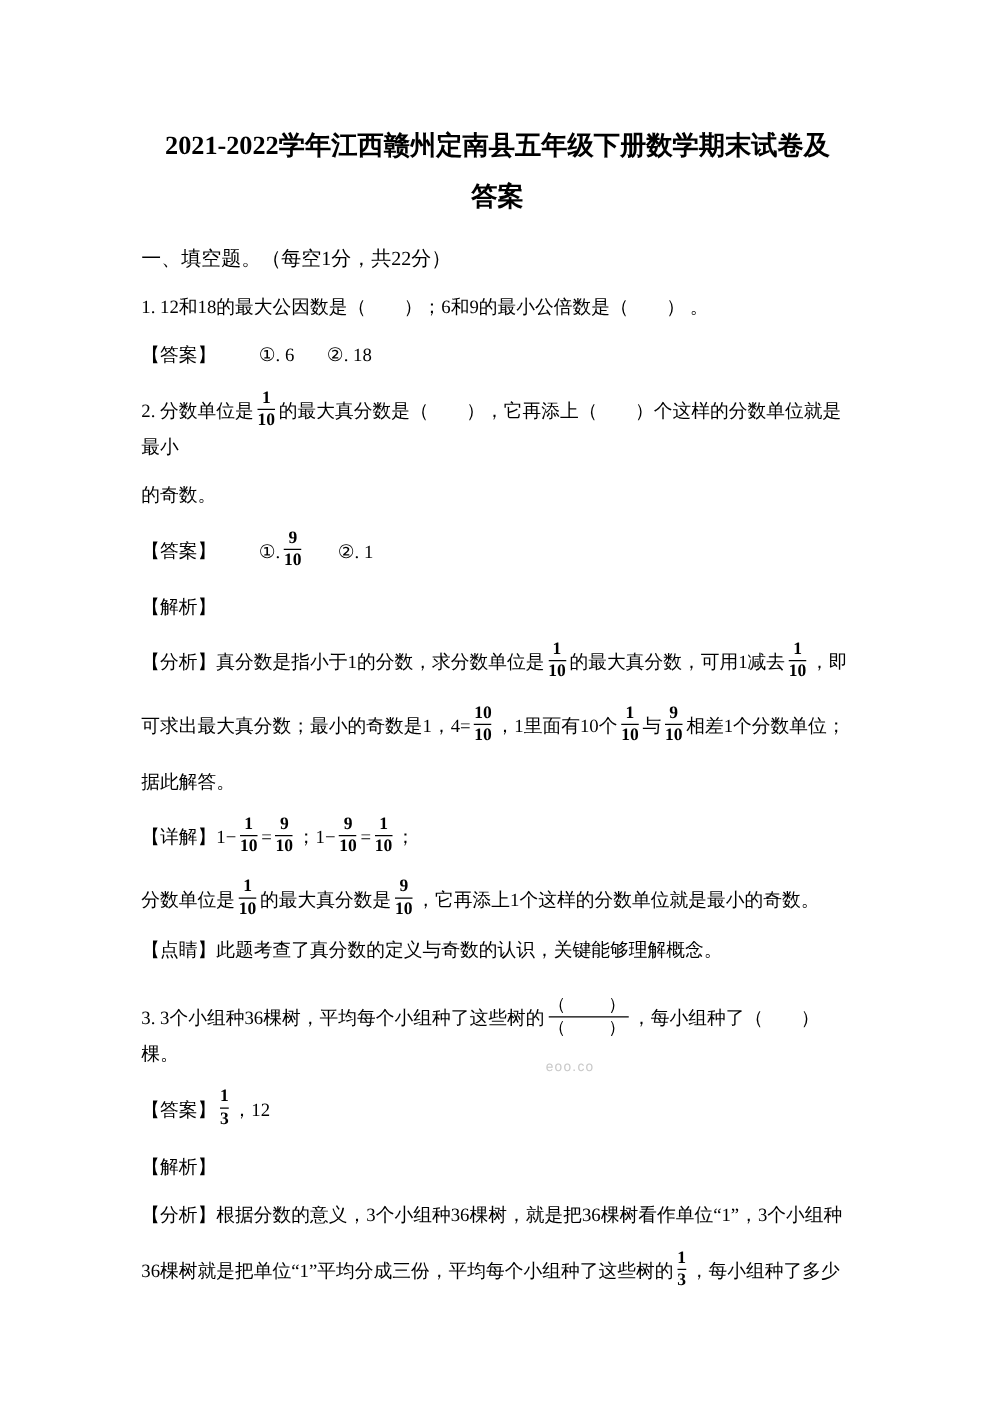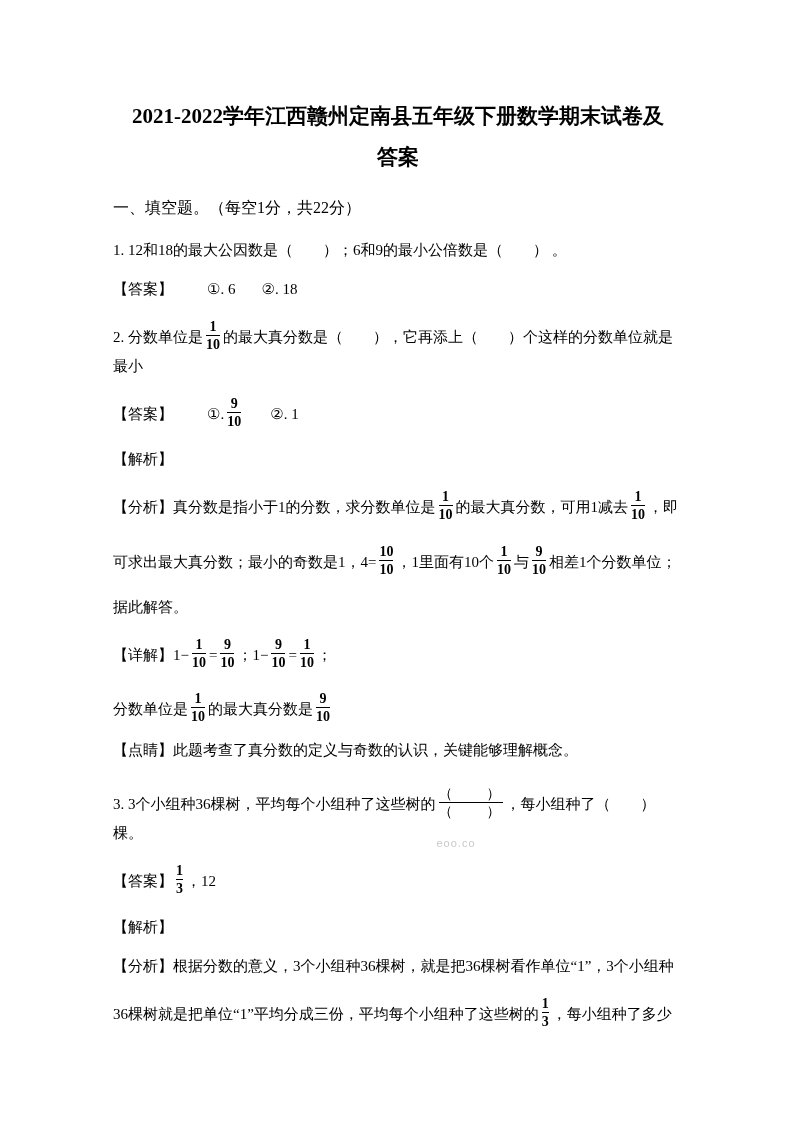--- a/index.html
+++ b/index.html
@@ -8,21 +8,21 @@
     padding:96px 68px 0 113px;
     background:#fff;color:#000;
     font-family:"Liberation Serif","DejaVu Serif",serif;
     font-size:15px;
     overflow:hidden;
   }
   .title{font-size:21px;font-weight:700;text-align:center;line-height:41px;margin:0;}
   .section{font-size:16px;font-weight:400;margin:19px 0 0 0;line-height:22px;}
   .ln{margin:16px 0 0 0;line-height:23px;}
   .mt-sm{margin-top:12px;}
-  .mt-md{margin-top:20px;}
+  .mt-md{}
   .mt-lg{margin-top:26px;}
   .b{font-weight:400;}
   .frac{
     display:inline-flex;flex-direction:column;align-items:center;
     vertical-align:middle;font-weight:700;font-size:14px;line-height:1.15;
     margin:0 3px;position:relative;top:-2px;
   }
   .frac .den{border-top:1.5px solid #000;padding-top:1px;}
   .frac.blank{font-weight:400;letter-spacing:2px;}
   .wm{
@@ -51,20 +51,23 @@
   </div>
   <div class="ln">
     <span class="b">【答案】</span><span class="sp-a">①. 6</span><span class="sp-b">②. 18</span>
   </div>
 
   <div class="ln mt-md">
     <span>2. 分数单位是</span><span class="frac">
         <span class="num">1</span>
         <span class="den">10</span>
       </span><span>的最大真分数是（　　），它再添上（　　）个这样的分数单位就是最小</span>
+  </div>
+  <div class="ln">
+    <span>的奇数。</span>
   </div>
   <div class="ln mt-md">
     <span class="b">【答案】</span><span class="sp-a">①.</span><span class="frac">
         <span class="num">9</span>
         <span class="den">10</span>
       </span><span class="sp-b">②. 1</span>
   </div>
   <div class="ln">
     <span class="b">【解析】</span>
   </div>
@@ -107,21 +110,21 @@
         <span class="den">10</span>
       </span><span>；</span>
   </div>
   <div class="ln mt-md">
     <span>分数单位是</span><span class="frac">
         <span class="num">1</span>
         <span class="den">10</span>
       </span><span>的最大真分数是</span><span class="frac">
         <span class="num">9</span>
         <span class="den">10</span>
-      </span>
+      </span><span>，它再添上1个这样的分数单位就是最小的奇数。</span>
   </div>
   <div class="ln mt-sm">
     <span class="b">【点睛】</span><span>此题考查了真分数的定义与奇数的认识，关键能够理解概念。</span>
   </div>
 
   <div class="ln mt-lg">
     <span>3. 3个小组种36棵树，平均每个小组种了这些树的</span><span class="frac blank">
         <span class="num">（　　）</span>
         <span class="den">（　　）</span>
         <span class="wm">eoo.co</span>

